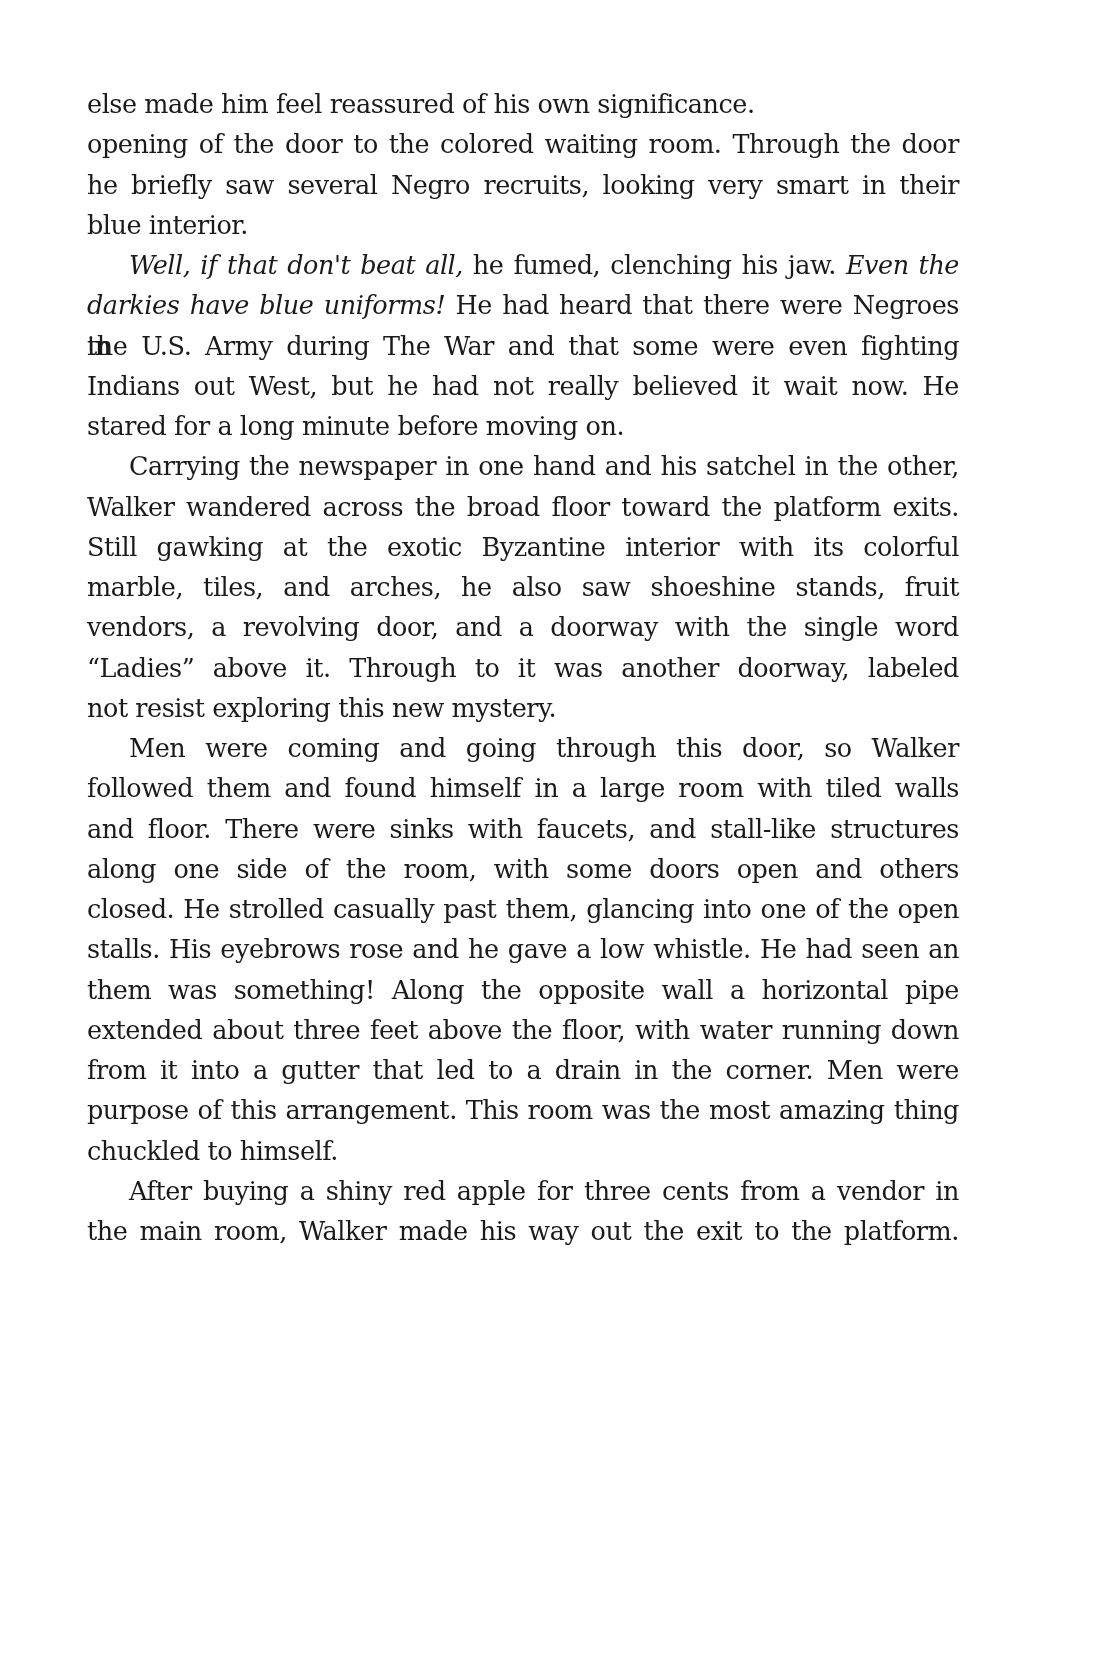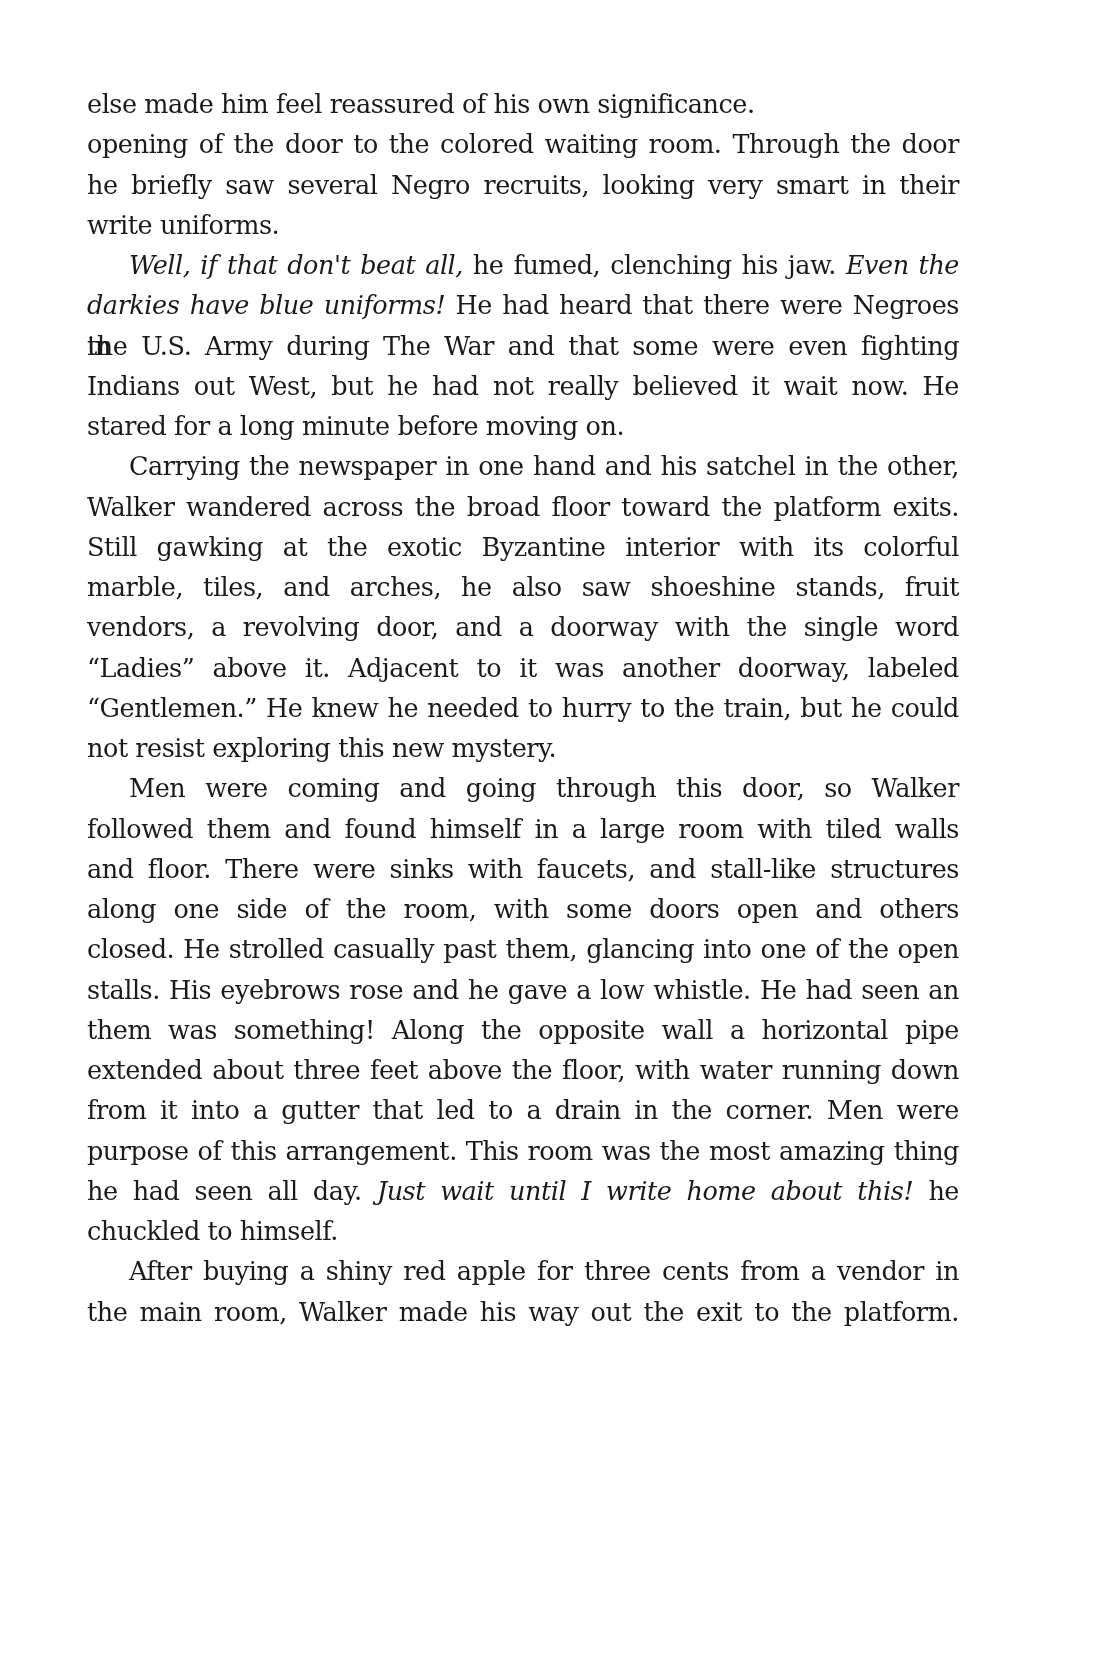--- a/index.html
+++ b/index.html
@@ -52,51 +52,49 @@
 <body>
 
 <div class="page">
   <div id="body-text">
       <div>
         <div class="line j last">else made him feel reassured of his own significance.</div>
       </div>
       <div>
         <div class="line j">opening of the door to the colored waiting room. Through the door</div>
         <div class="line j">he briefly saw several Negro recruits, looking very smart in their</div>
-        <div class="line j last">write uniforms.</div>
+        <div class="line j last">blue interior.</div>
       </div>
       <div>
         <div class="line j indent"><span class="i">Well, if that don't beat all,</span><span> he fumed, clenching his jaw. </span><span class="i">Even the</span></div>
         <div class="line j"><span class="i">darkies have blue uniforms!</span><span> He had heard that there were Negroes in</span></div>
         <div class="line j">the U.S. Army during The War and that some were even fighting</div>
         <div class="line j">Indians out West, but he had not really believed it wait now. He</div>
         <div class="line j last">stared for a long minute before moving on.</div>
       </div>
       <div>
         <div class="line j indent">Carrying the newspaper in one hand and his satchel in the other,</div>
         <div class="line j">Walker wandered across the broad floor toward the platform exits.</div>
         <div class="line j">Still gawking at the exotic Byzantine interior with its colorful</div>
         <div class="line j">marble, tiles, and arches, he also saw shoeshine stands, fruit</div>
         <div class="line j">vendors, a revolving door, and a doorway with the single word</div>
-        <div class="line j">“Ladies” above it. Adjacent to it was another doorway, labeled</div>
-        <div class="line j">“Gentlemen.” He knew he needed to hurry to the train, but he could</div>
+        <div class="line j">“Ladies” above it. Through to it was another doorway, labeled</div>
         <div class="line j last">not resist exploring this new mystery.</div>
       </div>
       <div>
         <div class="line j indent">Men were coming and going through this door, so Walker</div>
         <div class="line j">followed them and found himself in a large room with tiled walls</div>
         <div class="line j">and floor. There were sinks with faucets, and stall-like structures</div>
         <div class="line j">along one side of the room, with some doors open and others</div>
         <div class="line j">closed. He strolled casually past them, glancing into one of the open</div>
         <div class="line j">stalls. His eyebrows rose and he gave a low whistle. He had seen an</div>
         <div class="line j">them was something! Along the opposite wall a horizontal pipe</div>
         <div class="line j">extended about three feet above the floor, with water running down</div>
         <div class="line j">from it into a gutter that led to a drain in the corner. Men were</div>
         <div class="line j">purpose of this arrangement. This room was the most amazing thing</div>
-        <div class="line j"><span>he had seen all day. </span><span class="i">Just wait until I write home about this!</span><span> he</span></div>
         <div class="line j last">chuckled to himself.</div>
       </div>
       <div>
         <div class="line j indent">After buying a shiny red apple for three cents from a vendor in</div>
         <div class="line j">the main room, Walker made his way out the exit to the platform.</div>
       </div>
     </div>
 </div>
 
 </body></html>

